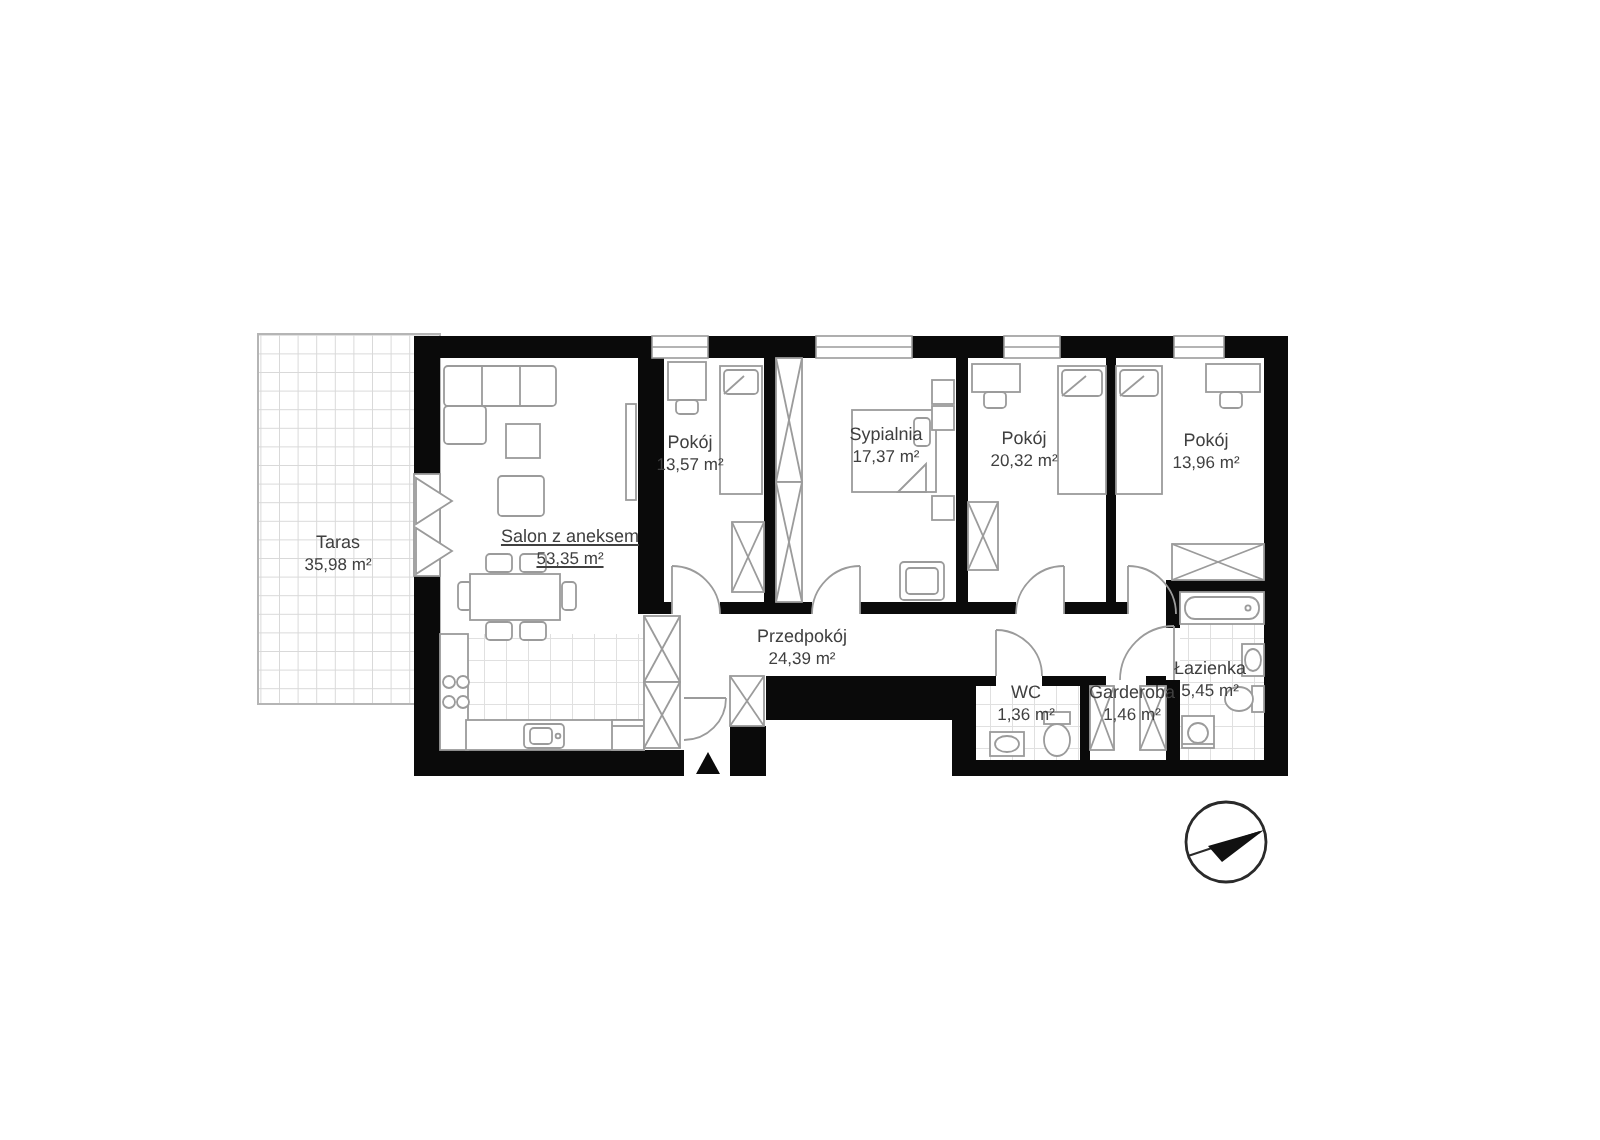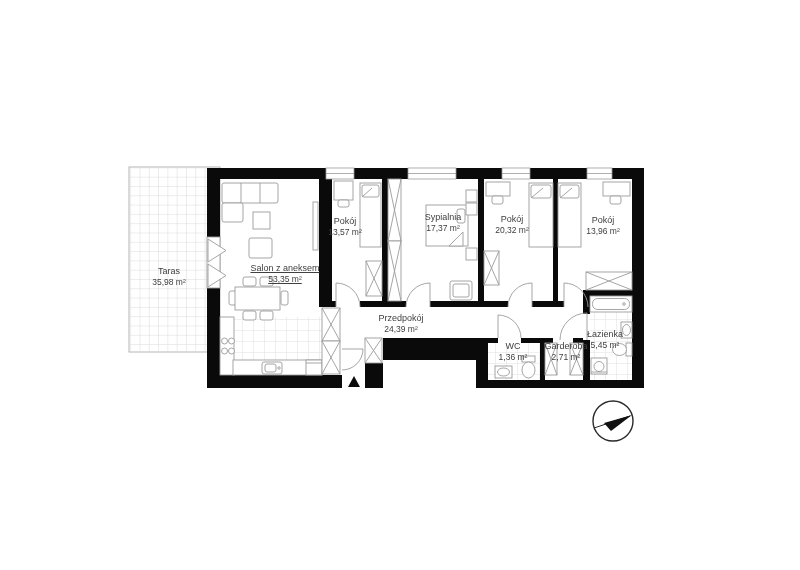--- a/index.html
+++ b/index.html
@@ -356,20 +356,20 @@
 <div class="room-label" style="left:356px;top:324px;margin-left:45px;">
   <span class="rname">Przedpokój</span>
   <span class="rarea">24,39 m²</span>
 </div>
 <div class="room-label" style="left:513px;top:352px;">
   <span class="rname">WC</span>
   <span class="rarea">1,36 m²</span>
 </div>
 <div class="room-label" style="left:566px;top:352px;">
   <span class="rname">Garderoba</span>
-  <span class="rarea">2,71 m²</span>
+  <span class="rarea">1,46 m²</span>
 </div>
 <div class="room-label" style="left:605px;top:340px;">
   <span class="rname">Łazienka</span>
   <span class="rarea">5,45 m²</span>
 </div>
 
 </div>
 
 </body></html>

